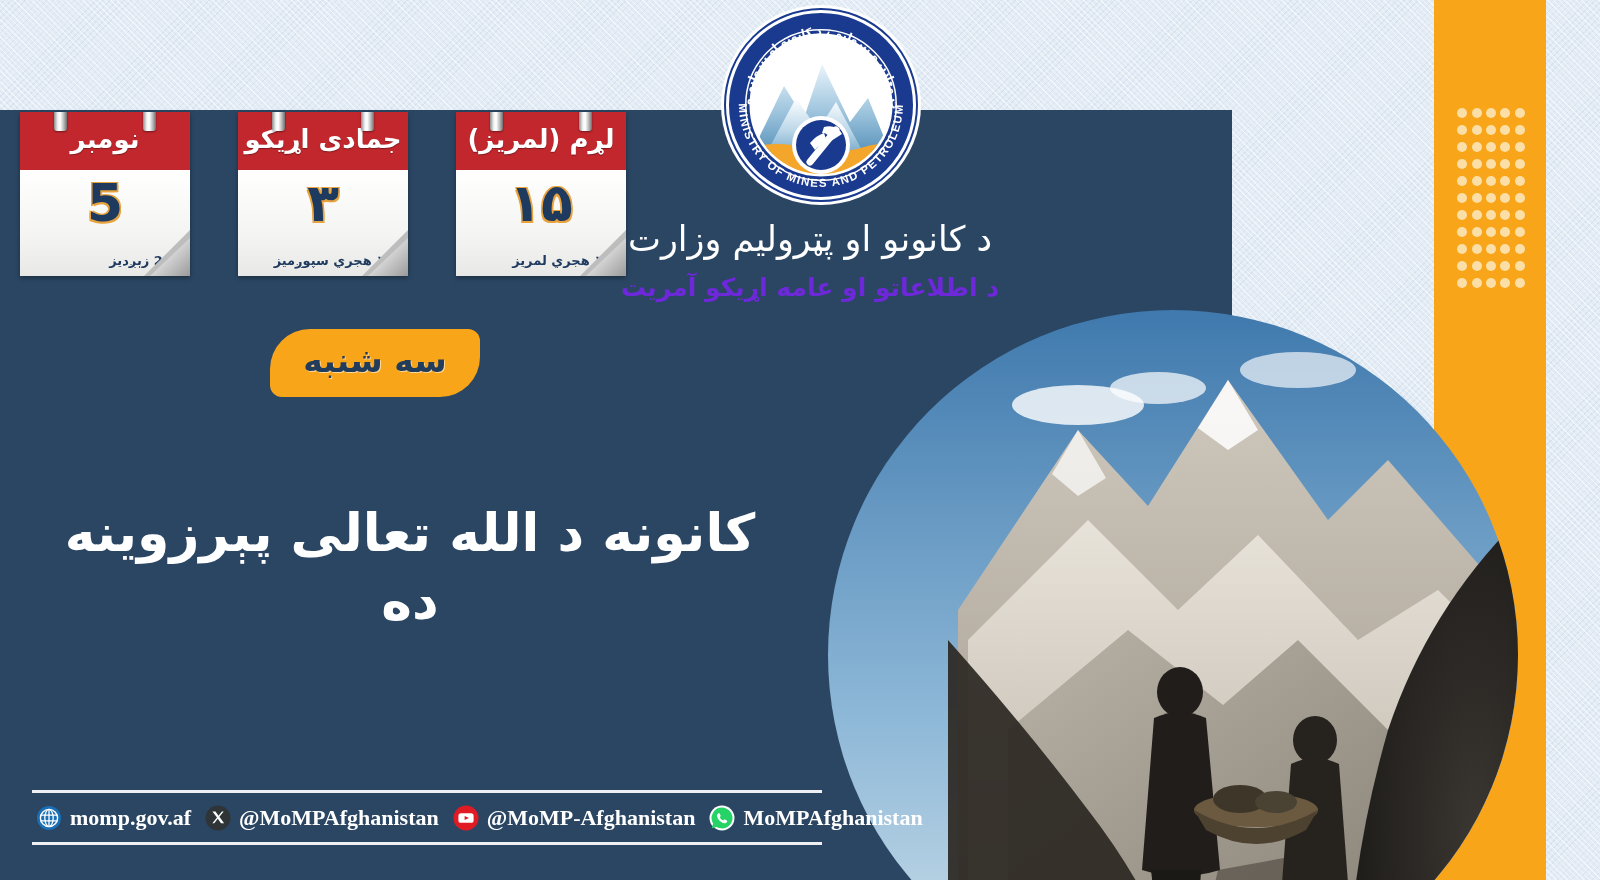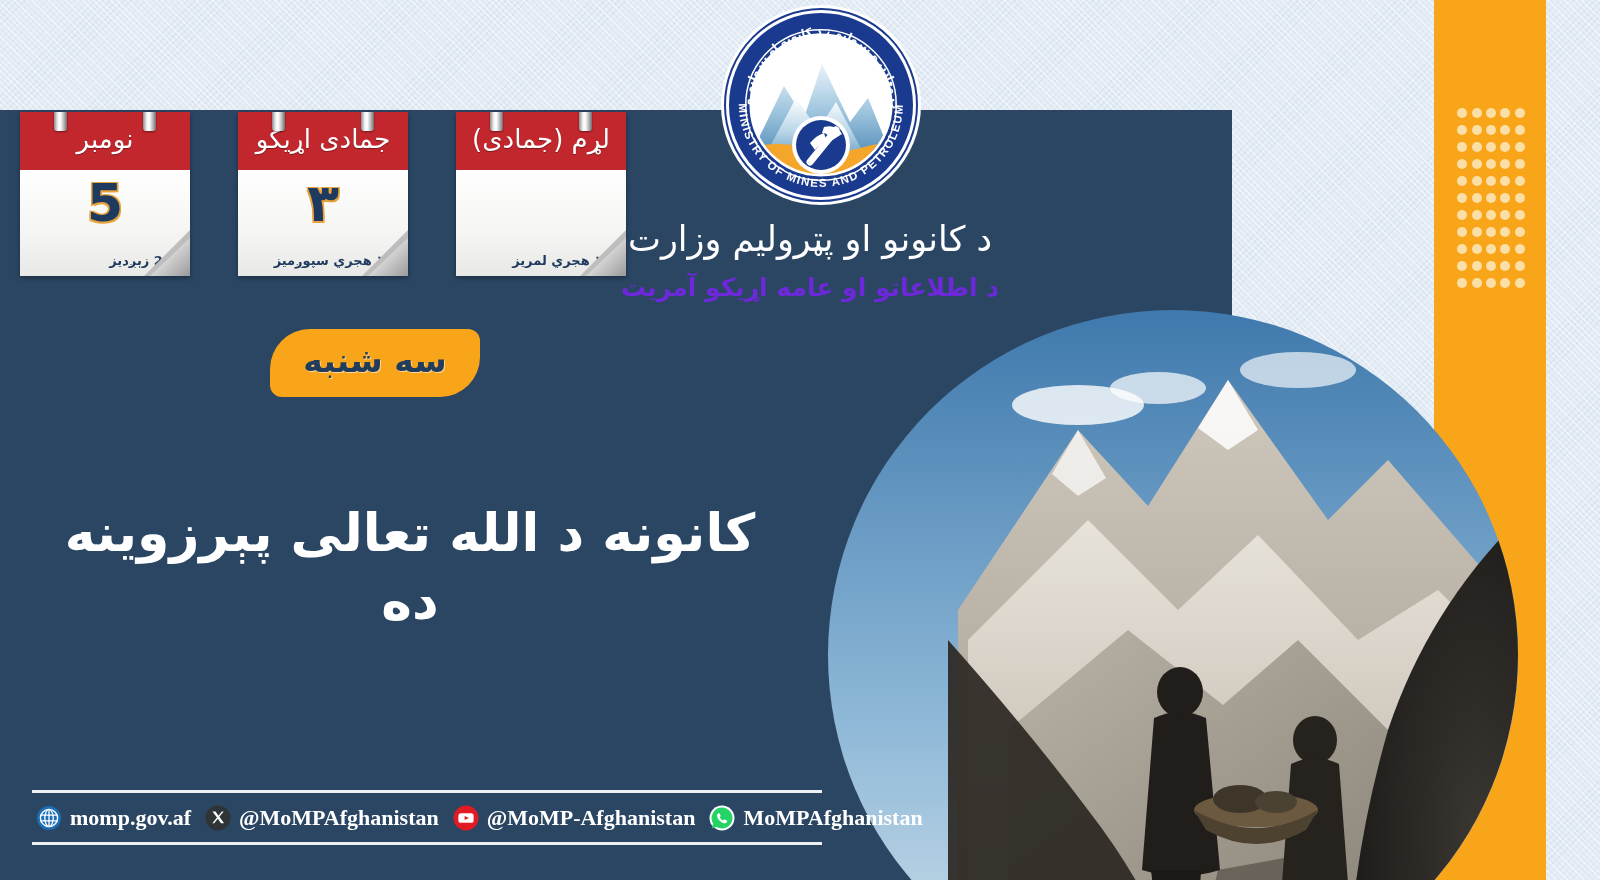--- a/index.html
+++ b/index.html
@@ -86,21 +86,21 @@
     height: 58px;
     background: #c1272d;
     display: flex;
     align-items: center;
     justify-content: center;
     position: relative;
   }
   .cal-month {
     color: #ffffff;
     font-size: 26px;
-    font-weight: normal;
+    font-weight: bold;
     direction: rtl;
     line-height: 1;
     padding-bottom: 4px;
     text-shadow: 0 1px 1px rgba(0,0,0,0.35);
   }
   .ring {
     position: absolute;
     top: -11px;
     width: 13px;
     height: 30px;
@@ -372,23 +372,24 @@
         <div class="cal-day">۳</div>
         <div class="cal-year">۱۴۴۶ هجري سپوږمیز</div>
         <div class="curl"></div>
       </div>
     </div>
 
     <div class="calendar">
       <div class="cal-head">
         <span class="ring l"></span>
         <span class="ring r"></span>
-        <span class="cal-month">لړم (جمادی)</span>
+        <span class="cal-month">لړم (لمریز)</span>
       </div>
       <div class="cal-body">
+        <div class="cal-day">۱۵</div>
         <div class="cal-year">۱۴۰۳  هجري لمریز</div>
         <div class="curl"></div>
       </div>
     </div>
 
   </div>
 
   <svg id="logo" viewBox="0 0 206 206">
     <defs>
       <clipPath id="innerClip">

